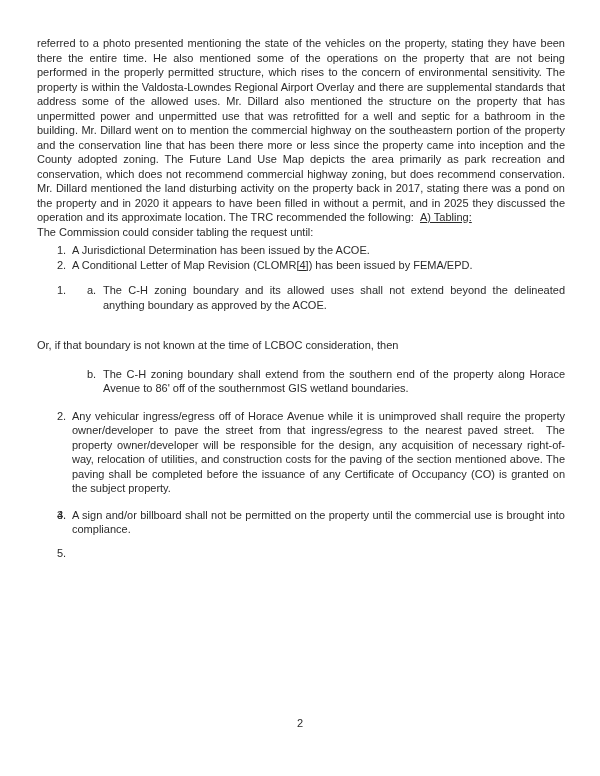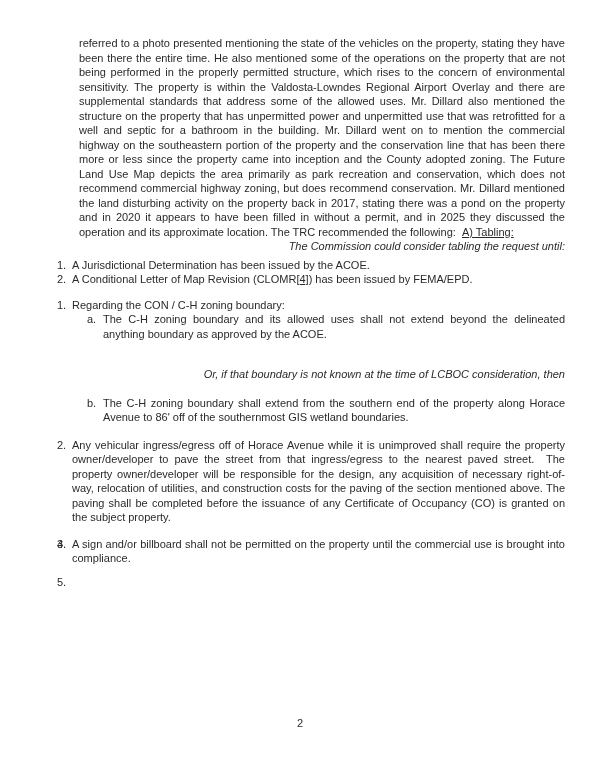--- a/index.html
+++ b/index.html
@@ -13,22 +13,22 @@
     font-size: 11px;
     line-height: 14.5px;
     color: #2a2a2a;
   }
   .content {
     position: absolute;
     left: 37px;
     top: 36px;
     width: 528px;
   }
-  .p { text-align: justify; margin-left: 42px; }
-  .left { text-align: right; font-style: italic; }
+  .p { text-align: justify; }
+  .left { text-align: left; }
   .li { position: relative; padding-left: 35px; text-align: justify; }
   .li .marker { position: absolute; left: 20px; top: 0; }
   .li.l2 { padding-left: 66px; }
   .li.l2 .marker { left: 50px; }
   .u { text-decoration: underline; }
   .page-number {
     position: absolute;
     top: 716px;
     left: 0;
     width: 100%;
@@ -37,21 +37,21 @@
 </style>
 </head>
 <body>
 
 <div class="page">
   <div class="content" id="doc-blocks">
       <div class="p"><span>referred to a photo presented mentioning the state of the vehicles on the property, stating they have been there the entire time. He also mentioned some of the operations on the property that are not being performed in the properly permitted structure, which rises to the concern of environmental sensitivity. The property is within the Valdosta-Lowndes Regional Airport Overlay and there are supplemental standards that address some of the allowed uses. Mr. Dillard also mentioned the structure on the property that has unpermitted power and unpermitted use that was retrofitted for a well and septic for a bathroom in the building. Mr. Dillard went on to mention the commercial highway on the southeastern portion of the property and the conservation line that has been there more or less since the property came into inception and the County adopted zoning. The Future Land Use Map depicts the area primarily as park recreation and conservation, which does not recommend commercial highway zoning, but does recommend conservation. Mr. Dillard mentioned the land disturbing activity on the property back in 2017, stating there was a pond on the property and in 2020 it appears to have been filled in without a permit, and in 2025 they discussed the operation and its approximate location. The TRC recommended the following: &nbsp;</span><span class="u">A) Tabling:</span></div>
       <div class="p left"><span>The Commission could consider tabling the request until:</span></div>
       <div class="li l1" style="margin-top: 4px;"><span class="marker">1.</span><span>A Jurisdictional Determination has been issued by the ACOE.</span></div>
       <div class="li l1"><span class="marker">2.</span><span>A Conditional Letter of Map Revision (CLOMR</span><span class="u">[4]</span><span>) has been issued by FEMA/EPD.</span></div>
-      <div class="li l1" style="margin-top: 11px;"><span class="marker">1.</span><span>Regarding the CON / C-H zoning boundary:</span></div>
+      <div class="li l1" style="margin-top: 11px;"><span class="marker">1.</span></div>
       <div class="li l2"><span class="marker">a.</span><span>The C-H zoning boundary and its allowed uses shall not extend beyond the delineated anything boundary as approved by the ACOE.</span></div>
       <div class="p left" style="margin-top: 26px;"><span>Or, if that boundary is not known at the time of LCBOC consideration, then</span></div>
       <div class="li l2" style="margin-top: 14px;"><span class="marker">b.</span><span>The C-H zoning boundary shall extend from the southern end of the property along Horace Avenue to 86' off of the southernmost GIS wetland boundaries.</span></div>
       <div class="li l1" style="margin-top: 13px;"><span class="marker">2.</span><span>Any vehicular ingress/egress off of Horace Avenue while it is unimproved shall require the property owner/developer to pave the street from that ingress/egress to the nearest paved street.&nbsp; The property owner/developer will be responsible for the design, any acquisition of necessary right-of-way, relocation of utilities, and construction costs for the paving of the section mentioned above. The paving shall be completed before the issuance of any Certificate of Occupancy (CO) is granted on the subject property.</span></div>
       <div class="li l1" style="margin-top: 12px;"><span class="marker">3.</span></div>
       <div class="li l1" style="margin-top: 10px;"><span class="marker">4.</span><span>A sign and/or billboard shall not be permitted on the property until the commercial use is brought into compliance.</span></div>
       <div class="li l1" style="margin-top: 9px;"><span class="marker">5.</span></div>
     </div>
   <div class="page-number">2</div>
 </div>

